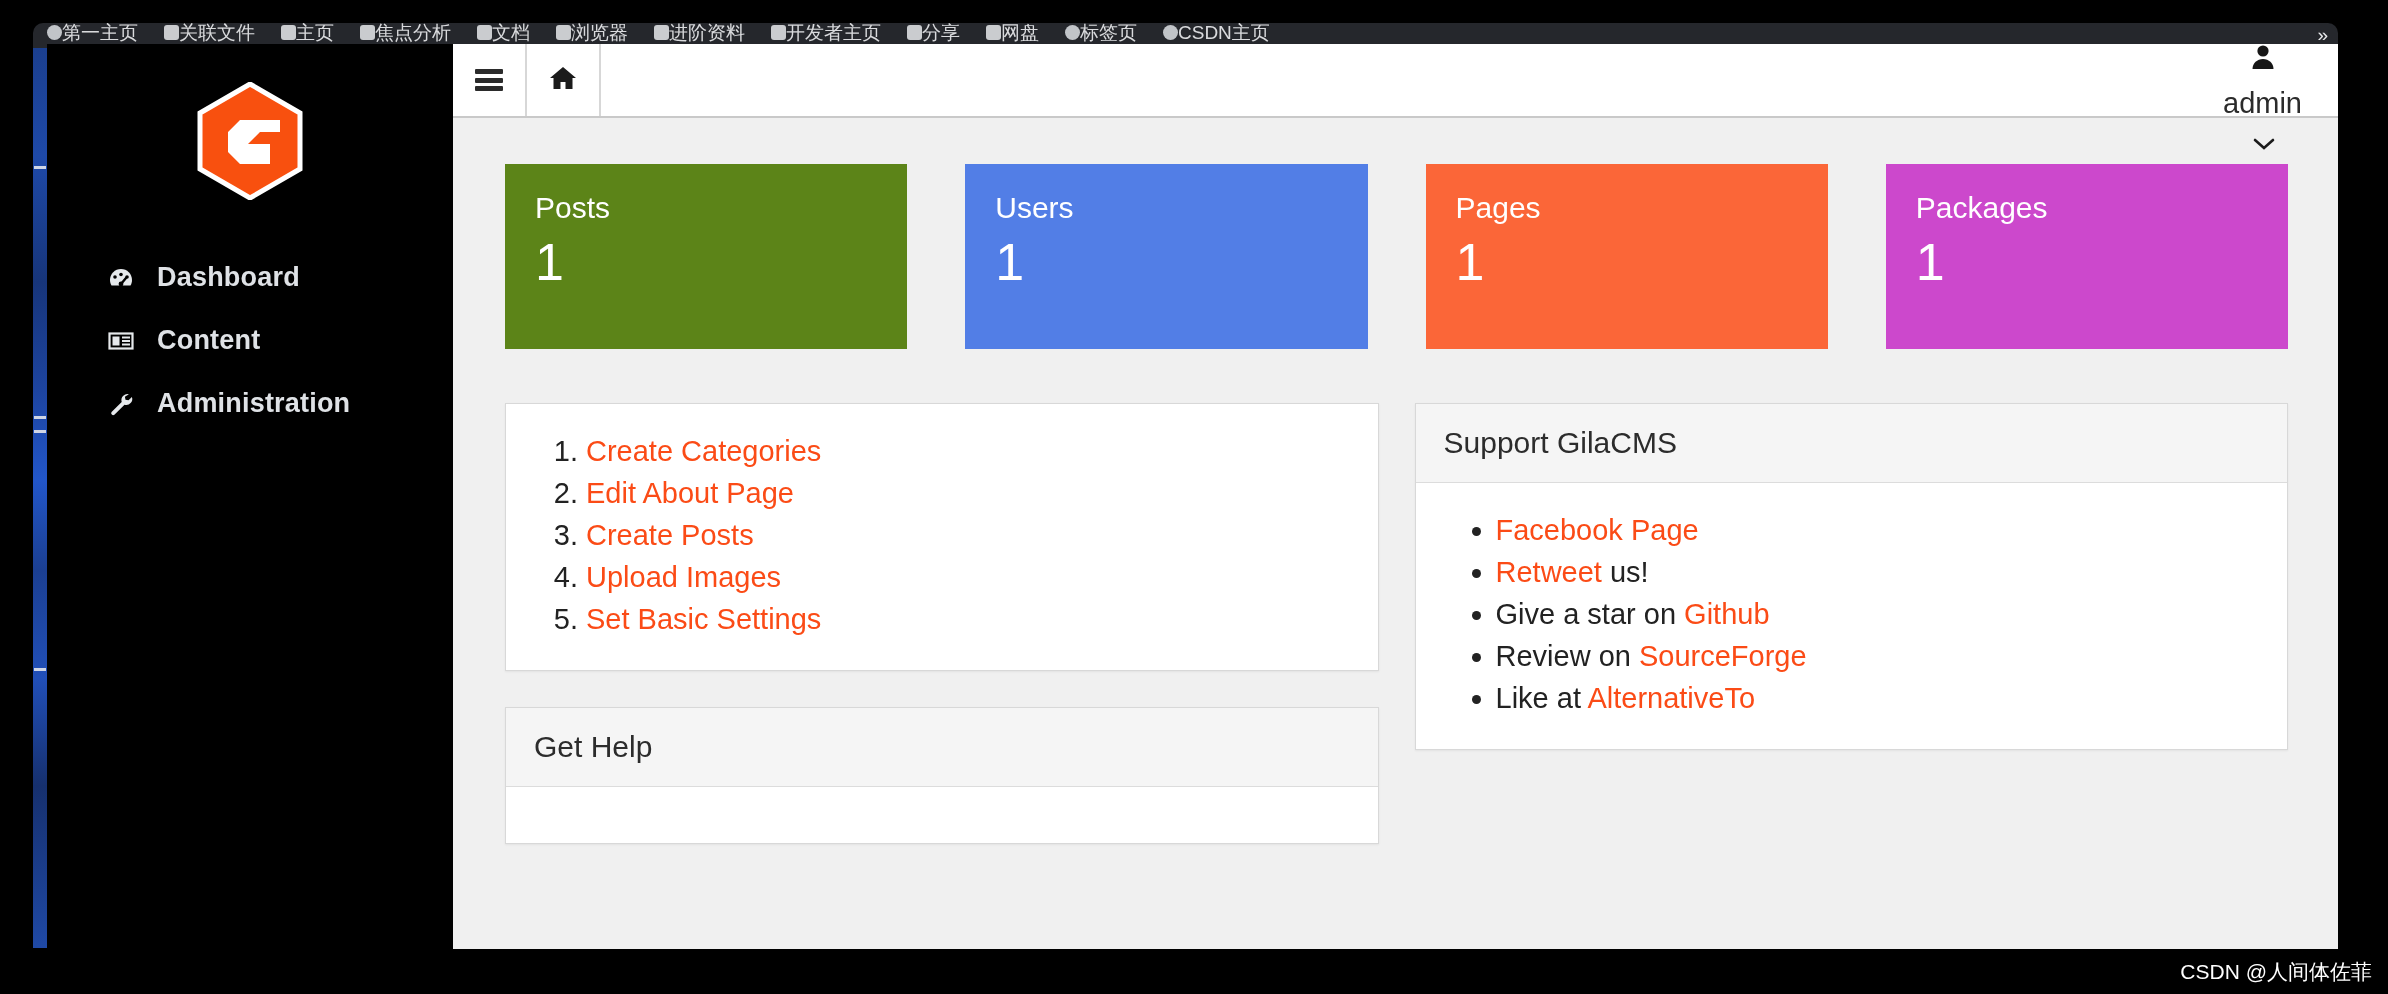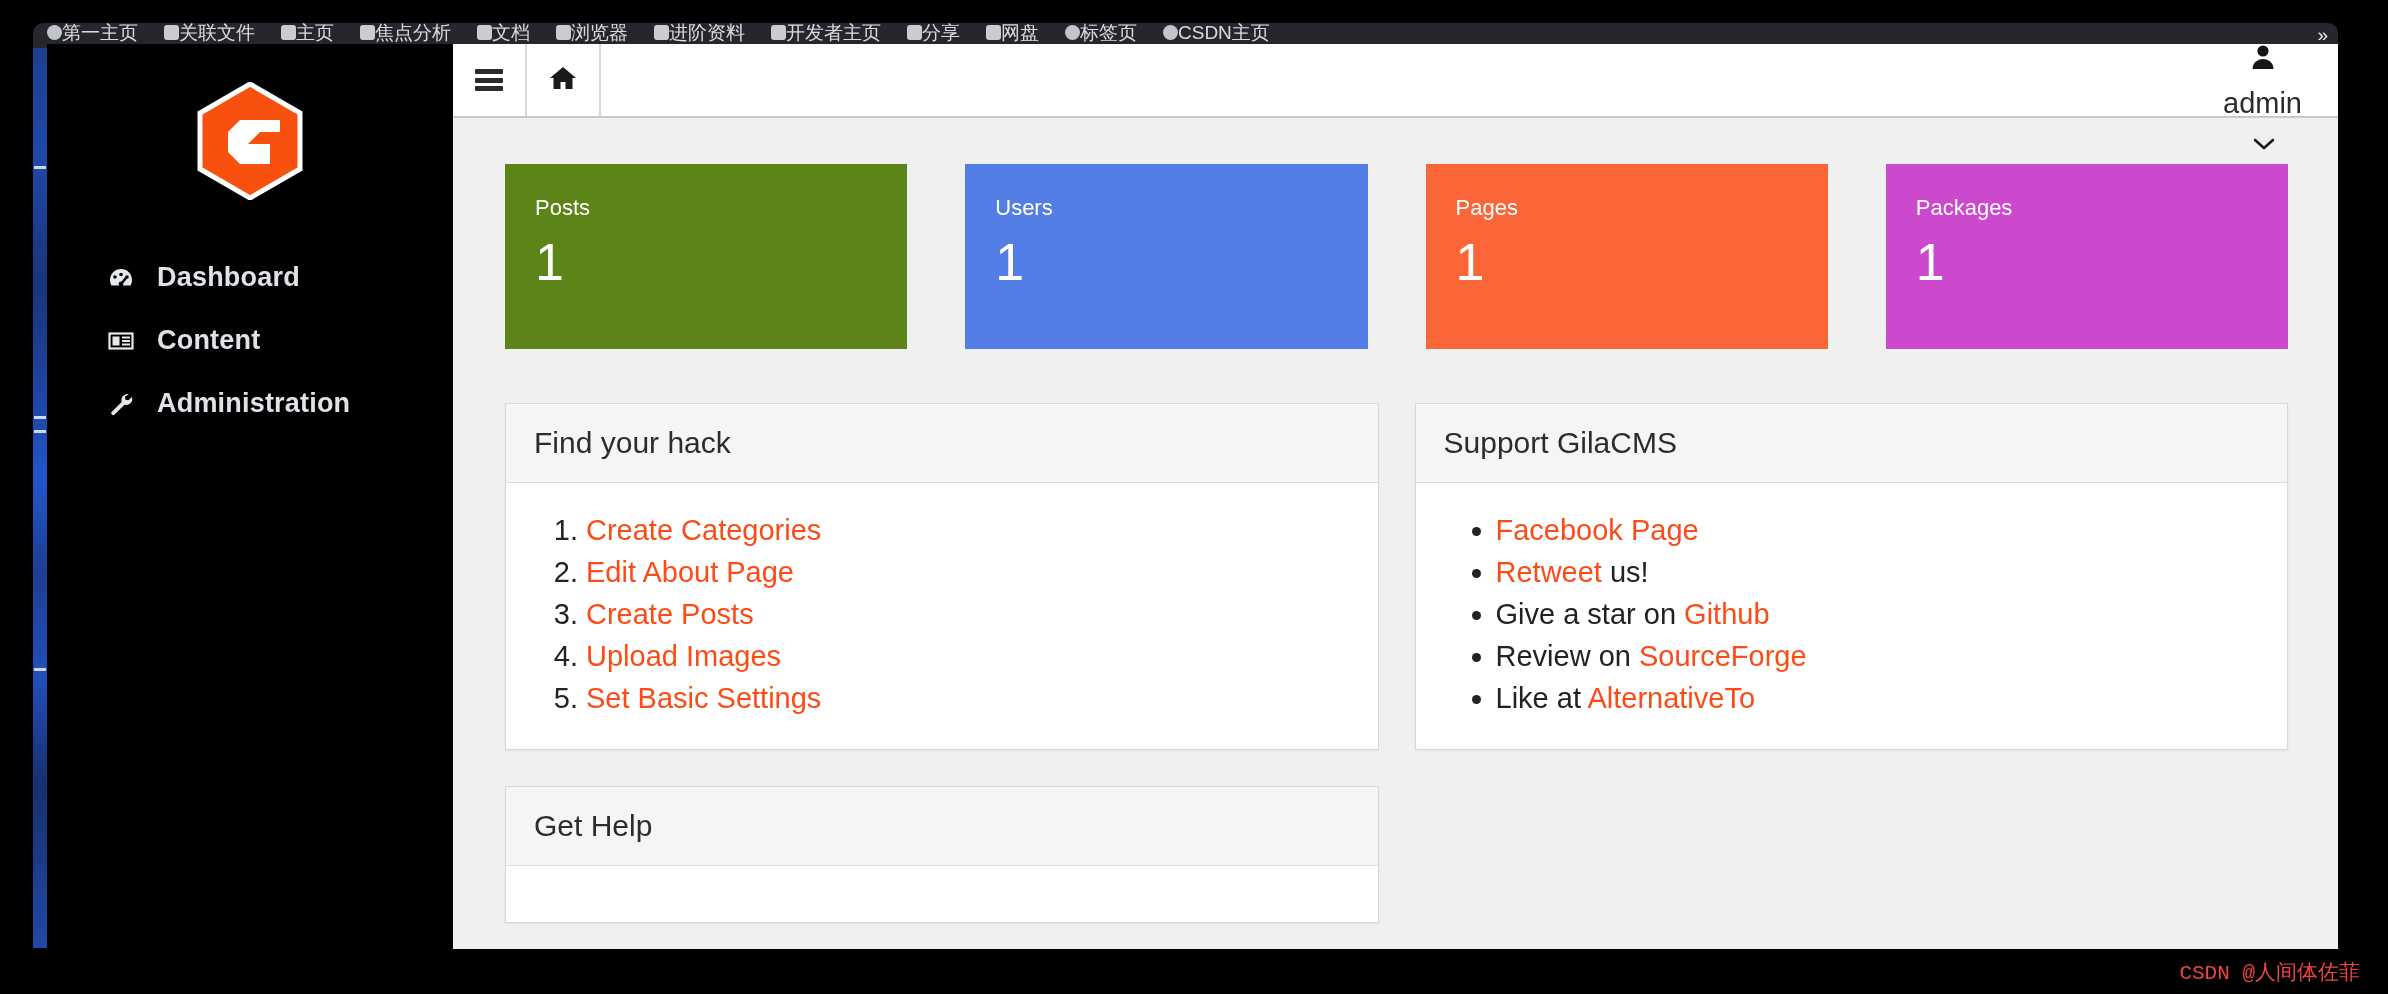--- a/index.html
+++ b/index.html
@@ -96,21 +96,21 @@
   .content {
     position: absolute; left: 406px; top: 74px; right: 0; bottom: 0;
     background: #f0f0f0; overflow: hidden; padding: 46px 50px 0 52px;
   }
 
   .stat-row { display: flex; gap: 58px; }
   .stat-card {
     flex: 1; height: 185px; padding: 26px 30px 0 30px; color: #fff;
     cursor: pointer;
   }
-  .stat-card .stat-label { font-size: 22px; line-height: 36px; }
+  .stat-card .stat-label { font-size: 30px; line-height: 36px; }
   .stat-card .stat-value { font-size: 52px; line-height: 60px; margin-top: 6px; }
 
   .panel-row { display: flex; gap: 36px; margin-top: 54px; align-items: flex-start; }
   .panel-col { flex: 1; }
   .panel {
     background: #fff; border: 1px solid #d8d8d8;
     box-shadow: 0 1px 2px rgba(0,0,0,.06);
   }
   .panel-head {
     background: #f5f5f5; border-bottom: 1px solid #dcdcdc;
@@ -119,22 +119,22 @@
   .panel-body { padding: 26px 28px 30px 28px; }
   .panel-body ol, .panel-body ul { padding-left: 52px; }
   .panel-body li {
     font-size: 29px; line-height: 42px; color: #222; margin: 0;
   }
   .panel-body a { color: #fb4b16; text-decoration: none; cursor: pointer; }
   .panel.bottom-panel { margin-top: 36px; }
 
   
   .watermark {
-    position: absolute; right: 28px; bottom: 8px; z-index: 9;
-    color: #ef4444; font-size: 21px; font-family: Liberation Mono, monospace;
+    position: absolute; right: 16px; bottom: 8px; z-index: 9;
+    color: #ffffff; font-size: 21px; font-family: Liberation Sans, sans-serif;
   }
 </style>
 </head>
 <body>
 
 <div id="screen">
 
   <div class="bg-sliver">
     <div class="mark" style="top:118px"></div>
     <div class="mark" style="top:368px"></div>
@@ -291,21 +291,20 @@
           <div class="stat-card" style="background: rgb(204, 72, 204);">
             <div class="stat-label">Packages</div>
             <div class="stat-value">1</div>
           </div>
         </div>
 
       <div class="panel-row">
 
         <div class="panel-col">
           <section class="panel">
-            <div class="panel-head">Find your hack</div>
             <div class="panel-body">
               <ol id="hack-list">
                   <li><a>Create Categories</a></li>
                   <li><a>Edit About Page</a></li>
                   <li><a>Create Posts</a></li>
                   <li><a>Upload Images</a></li>
                   <li><a>Set Basic Settings</a></li>
                 </ol>
             </div>
           </section>

